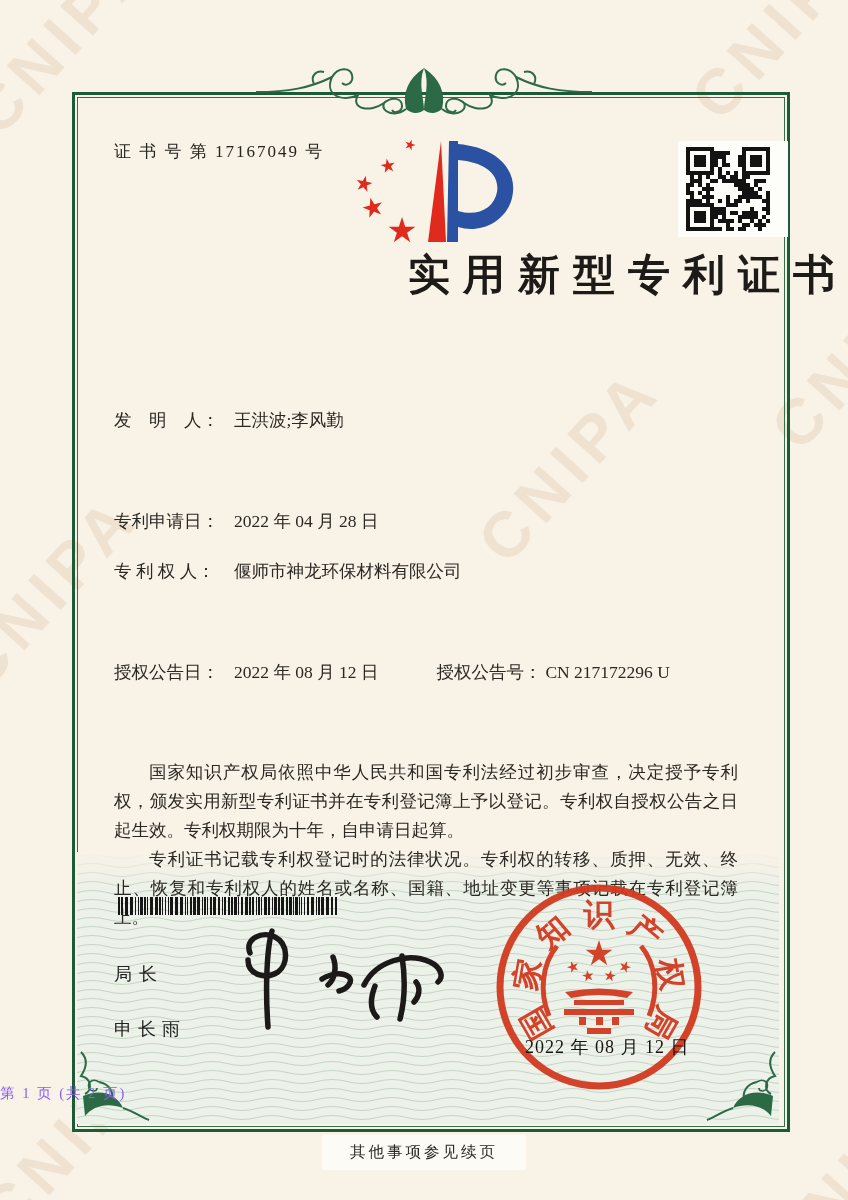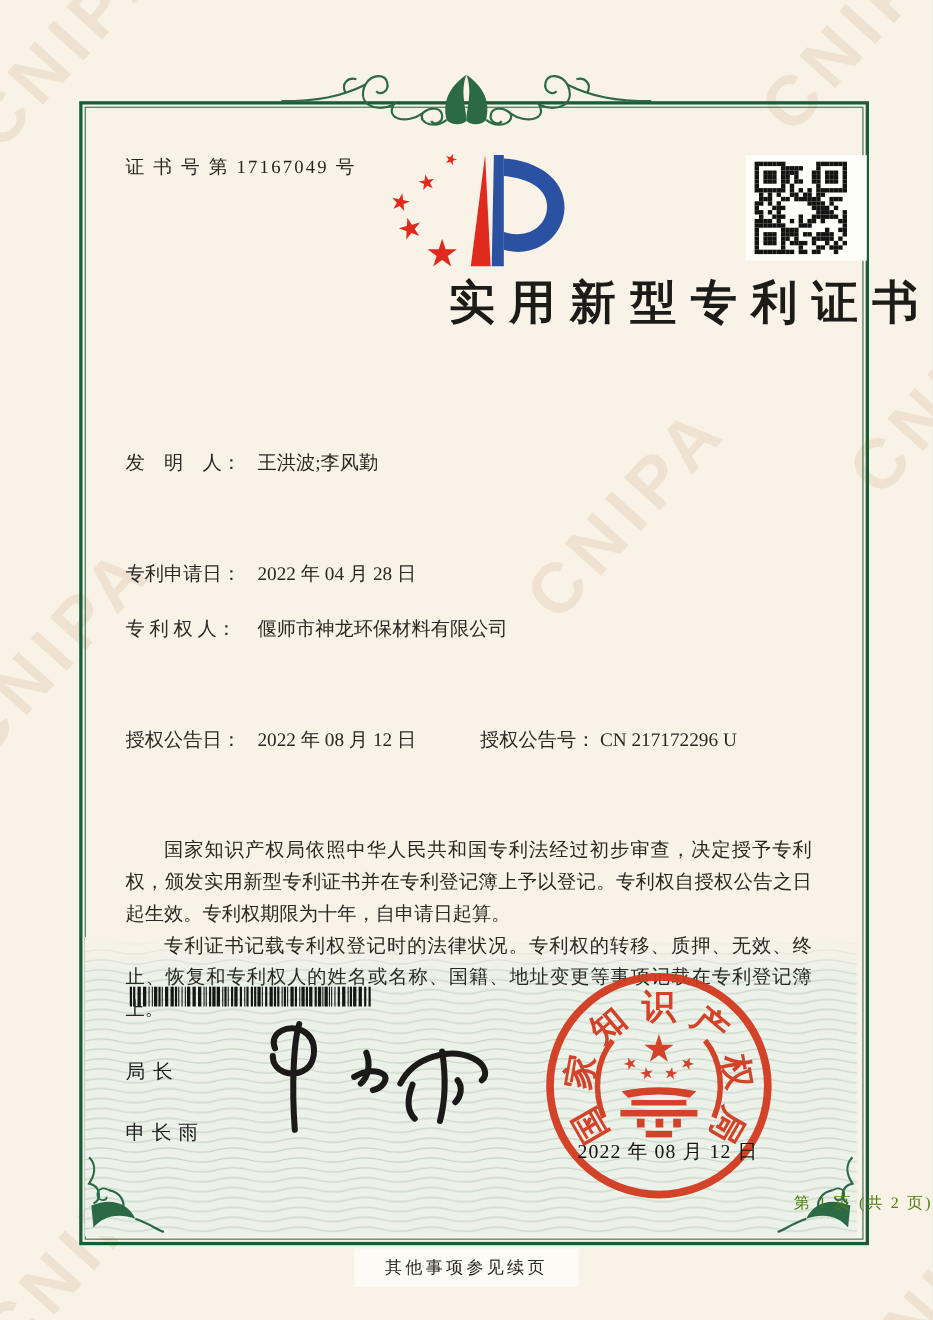--- a/index.html
+++ b/index.html
@@ -52,22 +52,22 @@
 
   .signature{position:absolute;z-index:6;left:236px;top:925px;width:220px;height:115px;}
 
   .seal{position:absolute;z-index:5;left:492px;top:880px;width:214px;height:214px;opacity:0.95;}
   #seal-chars text{fill:#d23a20;font-size:31px;font-weight:bold;
                    font-family:"Liberation Serif","DejaVu Serif",serif;}
 
   .seal-date{position:absolute;z-index:6;left:525px;top:1035px;font-size:18px;letter-spacing:1px;
              color:#17150f;white-space:nowrap;}
 
-  .page-info{position:absolute;z-index:4;left:0;right:0;top:1084px;text-align:right;
-             font-size:14.5px;letter-spacing:2px;color:#4d7c0f;}
+  .page-info{position:absolute;z-index:4;left:0;right:0;top:1084px;text-align:left;
+             font-size:14.5px;letter-spacing:2px;color:#8b5cf6;}
 
   .note{position:absolute;z-index:4;left:0;right:0;top:1135px;text-align:center;}
   .note span{display:inline-block;background:#fcfbf5;padding:7px 28px;font-size:15.5px;
              letter-spacing:3px;color:#2a2823;}
 </style>
 </head>
 <body>
 
 <svg width="0" height="0" style="position:absolute">
   <defs>

